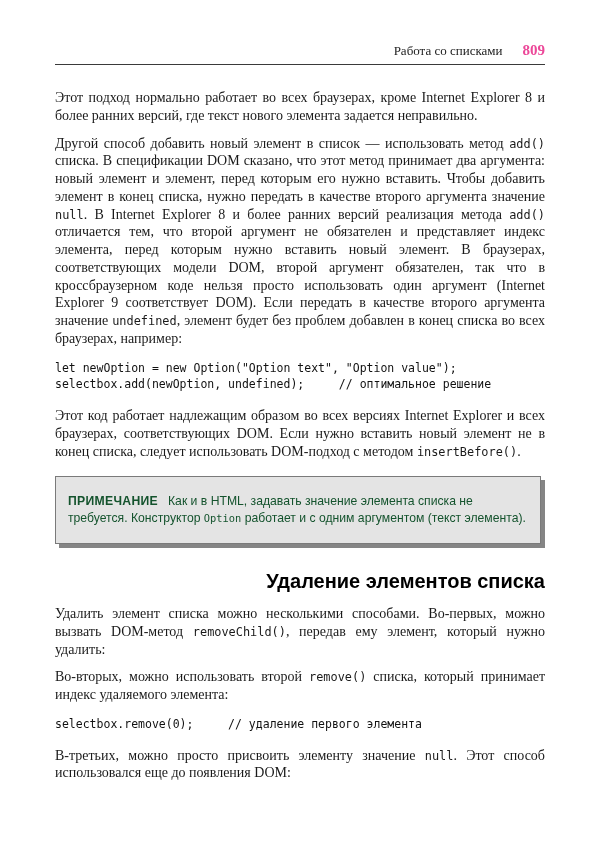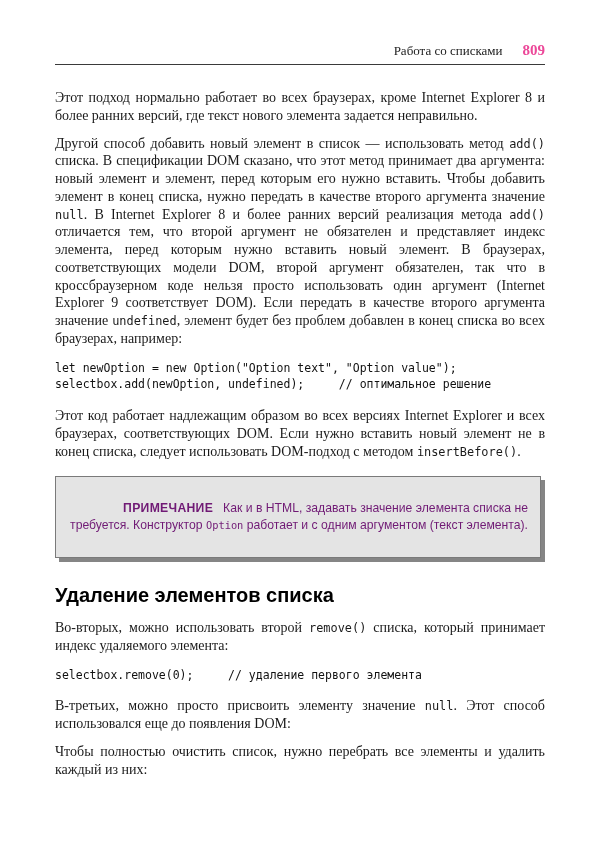--- a/index.html
+++ b/index.html
@@ -42,39 +42,40 @@
     font-size: 11.5px;
     line-height: 1.45;
     white-space: pre;
     margin: 12px 0 14px 0;
     color: #111;
   }
   .note {
     background: #e4e4e4;
     border: 1px solid #7a7a7a;
     box-shadow: 4px 4px 0 #858585;
-    padding: 23px 12px;
+    padding: 16px 12px;
     margin: 16px 4px 26px 0;
     font-family: "Liberation Sans", sans-serif;
     font-size: 12.2px;
     line-height: 1.38;
-    color: #701a75;
-    text-align: right;
+    color: #14532d;
+    text-align: left;
   }
   .note-label {
     font-weight: bold;
     margin-right: 10px;
     letter-spacing: 0.3px;
   }
   h2.section-heading {
     font-family: "Liberation Sans", sans-serif;
     font-weight: bold;
     font-size: 20px;
     color: #000;
     margin: 4px 0 12px 0;
+    text-align: right;
   }
 </style>
 </head>
 <body>
 
 <div class="page">
 
   <div class="running-header">
     <span class="header-title">Работа со списками</span>
     <span class="header-page">809</span>
@@ -88,20 +89,21 @@
 selectbox.add(newOption, undefined);     // оптимальное решение</pre>
 
   <p class="body-par"><span>Этот код работает надлежащим образом во всех версиях Internet Explorer и всех браузерах, соответствующих DOM. Если нужно вставить новый элемент не в конец списка, следует использовать DOM-подход с методом </span><span class="inline-code">insertBefore()</span><span>.</span></p>
 
   <div class="note">
     <span class="note-label">ПРИМЕЧАНИЕ</span><span><span>Как и в HTML, задавать значение элемента списка не требуется. Конструктор </span><span class="inline-code">Option</span><span> работает и с одним аргументом (текст элемента).</span></span>
   </div>
 
   <h2 class="section-heading">Удаление элементов списка</h2>
 
+  <p class="body-par"><span>Удалить элемент списка можно несколькими способами. Во-первых, можно вызвать DOM-метод </span><span class="inline-code">removeChild()</span><span>, передав ему элемент, который нужно удалить:</span></p>
 
 
   <p class="body-par"><span>Во-вторых, можно использовать второй </span><span class="inline-code">remove()</span><span> списка, который принимает индекс удаляемого элемента:</span></p>
 
   <pre class="code-block">selectbox.remove(0);     // удаление первого элемента</pre>
 
   <p class="body-par"><span>В-третьих, можно просто присвоить элементу значение </span><span class="inline-code">null</span><span>. Этот способ использовался еще до появления DOM:</span></p>
 
 
   <p class="body-par"><span>Чтобы полностью очистить список, нужно перебрать все элементы и удалить каждый из них:</span></p>

